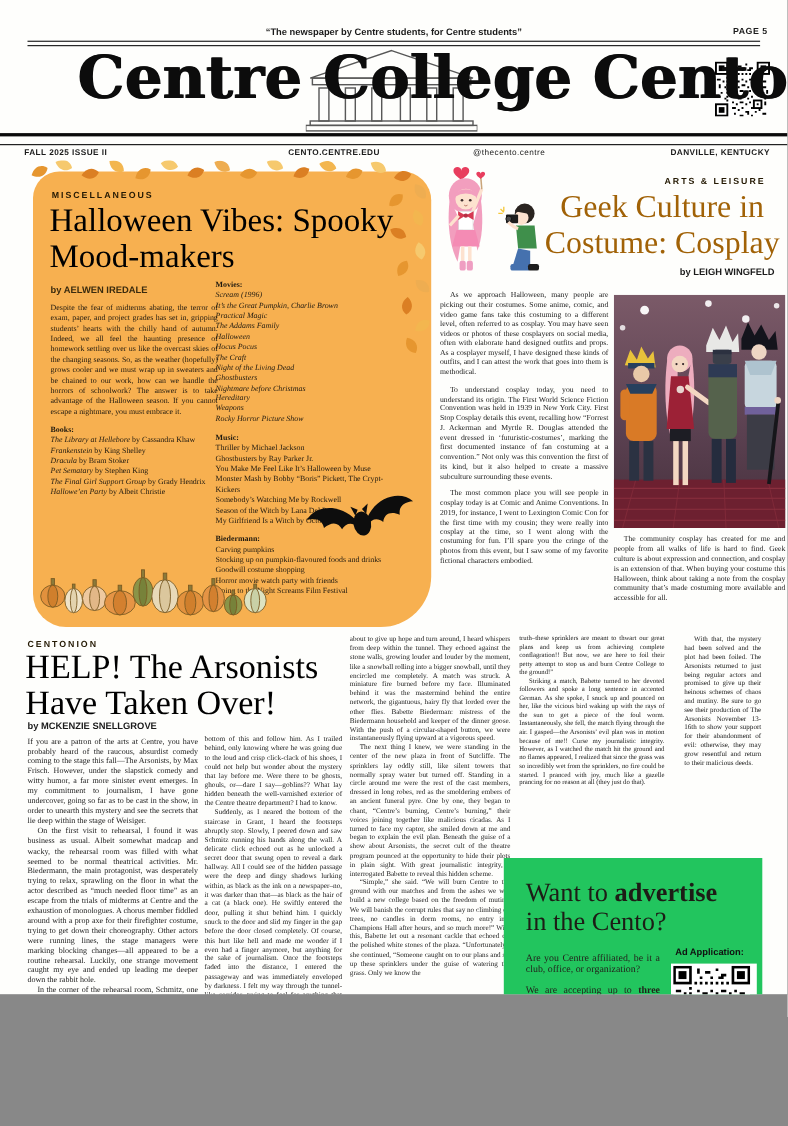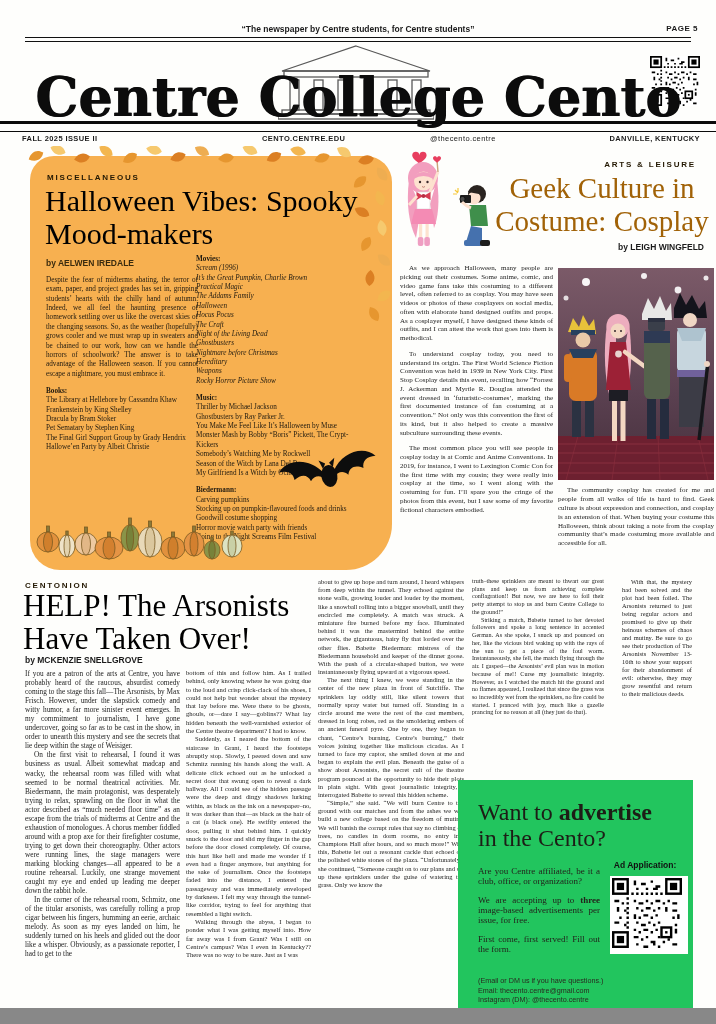--- a/index.html
+++ b/index.html
@@ -1,45 +1,45 @@
 <!DOCTYPE html>
 <html><head>
 <meta charset="utf-8">
 <style>
   html,body{margin:0;padding:0;background:#888;}
-  #page{position:relative;width:716px;height:1008px;margin:0 auto;background:#fefefc;
+  #page{position:relative;width:716px;height:904px;margin:0 auto;background:#fefefc;
         font-family:"Liberation Serif",serif;color:#1b1b1b;overflow:hidden;}
   .abs{position:absolute;}
   .sans{font-family:"Liberation Sans",sans-serif;}
   
   .tagline{top:24px;left:0;width:716px;text-align:center;font-size:8.5px;font-weight:bold;}
   .page-label{top:24px;right:18px;font-size:8px;font-weight:bold;letter-spacing:.5px;padding-left:29px;}
   .rule-double{top:37px;left:25px;width:666px;height:3px;border-top:1px solid #111;border-bottom:1px solid #111;}
-  .masthead{top:62px;left:0;width:716px;text-align:center;
+  .masthead{top:35px;left:0;width:716px;text-align:right;
             font-family:"DejaVu Serif",serif;font-weight:bold;font-size:54px;line-height:70px;
             letter-spacing:0px;color:#0c0c0c;text-shadow:1px 0 0 #0c0c0c;z-index:3;}
   .temple{top:44px;left:278px;z-index:1;opacity:.85;}
   .masthead-qr{top:56px;left:650px;width:50px;height:50px;z-index:2;}
   .rule-heavy{top:121px;left:0;width:716px;height:7px;border-top:3px solid #0b0b0b;border-bottom:1px solid #0b0b0b;}
   .info-row span{position:absolute;top:134px;font-size:7.5px;font-weight:bold;letter-spacing:.4px;
                  font-family:"Liberation Sans",sans-serif;}
   
   .hbox{top:156px;left:30px;width:362px;height:414px;background:#f7b050;
         border-radius:24px 26px 46px 30px;}
   .hbox-leaves{top:-10px;left:-8px;z-index:1;}
   .hbox .inner{position:absolute;z-index:2;}
   .kicker{font-family:"Liberation Sans",sans-serif;font-weight:bold;font-size:8px;letter-spacing:1.8px;color:#241903;}
   .h-kicker{top:17px;left:17px;}
   .h-title{top:28px;left:15px;width:335px;font-size:30px;line-height:1.1;color:#000000;font-weight:500;}
   .h-byline{top:102px;left:16px;font-size:8.5px;font-weight:bold;color:#3a2b0e;font-family:"Liberation Sans",sans-serif;}
   .h-leftcol{top:120px;left:16px;width:152px;font-size:7.2px;line-height:1.3;text-align:justify;color:#201a10;}
   .h-rightcol{top:99px;left:166px;width:170px;font-size:7.2px;line-height:1.3;color:#201a10;}
   .list-header{font-weight:bold;margin-top:8px;}
   .list-header.first{margin-top:0;}
-  .it{}
+  .it{font-style:italic;}
   .movie-line{font-style:italic;}
   .h-pumpkins{top:330px;left:4px;z-index:2;}
   .h-bat{top:288px;left:244px;z-index:2;}
   
   .c-illustration{top:148px;left:396px;}
   .c-kicker{top:160px;left:540px;width:156px;text-align:right;}
   .c-title{top:172px;left:490px;width:224px;text-align:center;font-size:29px;line-height:1.13;color:#a16207;}
   .c-byline{top:242px;left:492px;width:212px;text-align:right;font-size:8.5px;font-weight:bold;
             font-family:"Liberation Sans",sans-serif;}
   .c-body{top:264px;left:400px;width:153px;font-size:7px;line-height:1.25;text-align:justify;}

